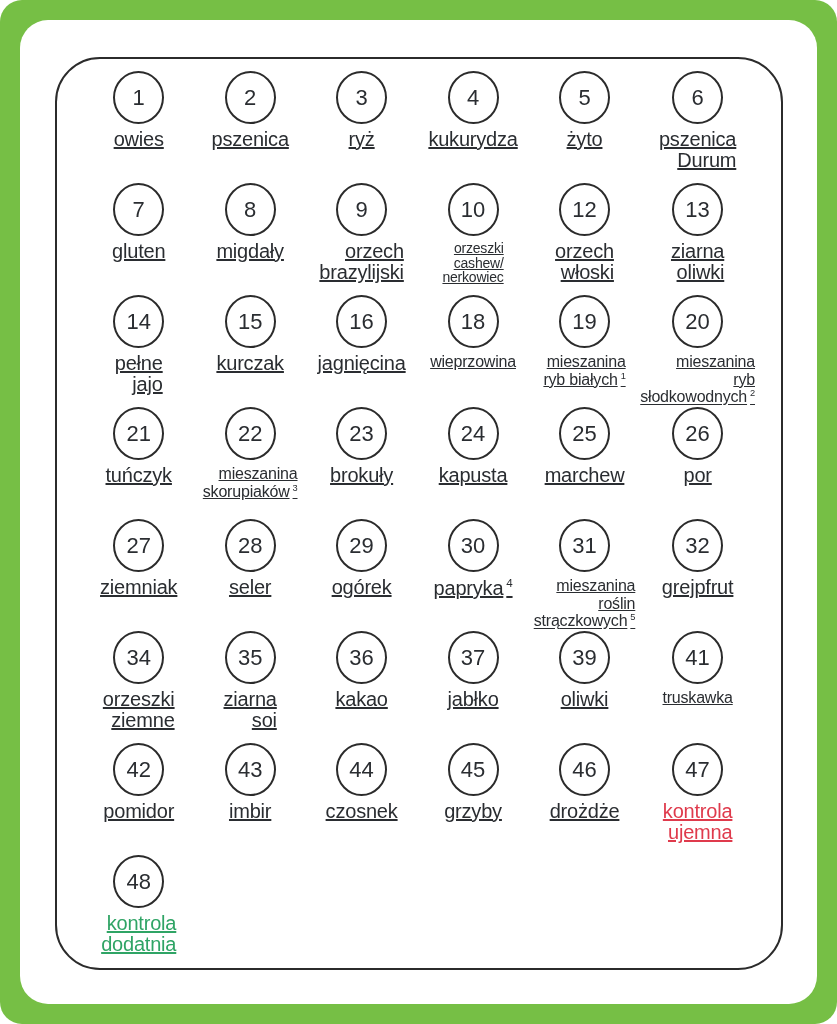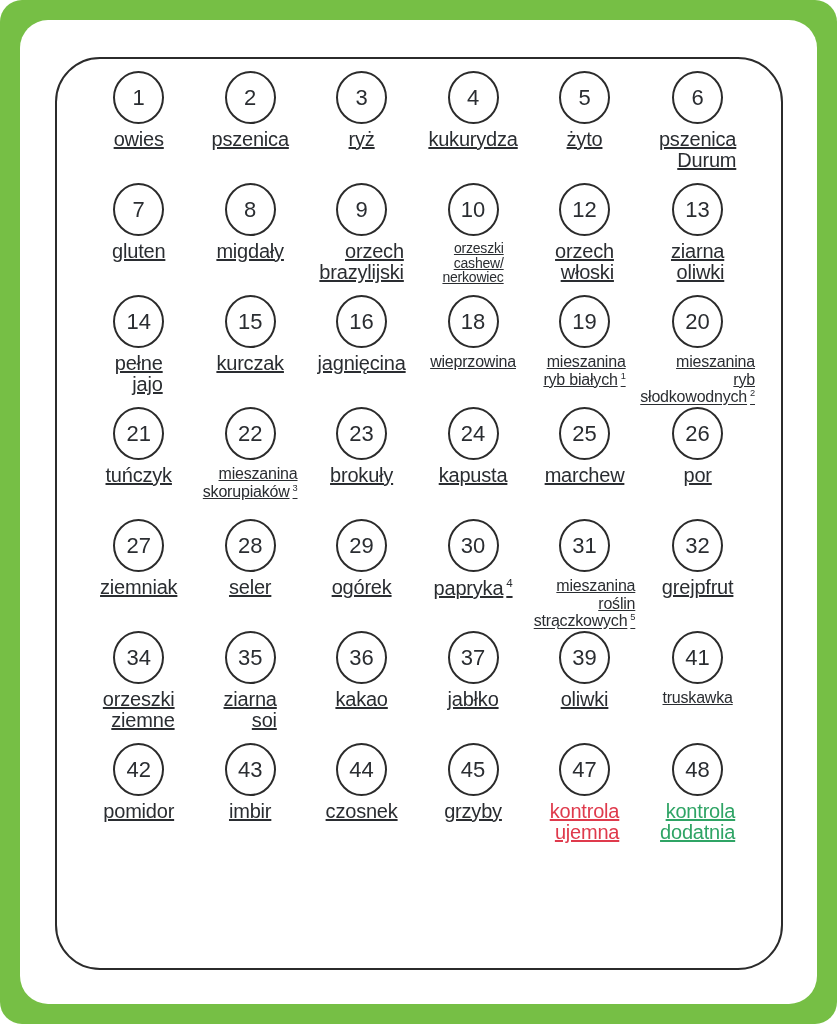--- a/index.html
+++ b/index.html
@@ -416,20 +416,28 @@
       <div class="cell">
     <div class="circle">
       <span>45</span>
     </div>
     <div class="label">
           <span class="line">grzyby</span>
         </div>
   </div>
       <div class="cell">
     <div class="circle">
+      <span>46</span>
+    </div>
+    <div class="label">
+          <span class="line">drożdże</span>
+        </div>
+  </div>
+      <div class="cell">
+    <div class="circle">
       <span>47</span>
     </div>
     <div class="label negative">
           <span class="line">kontrola</span>
           <span class="line">ujemna</span>
         </div>
   </div>
       <div class="cell">
     <div class="circle">
       <span>48</span>

